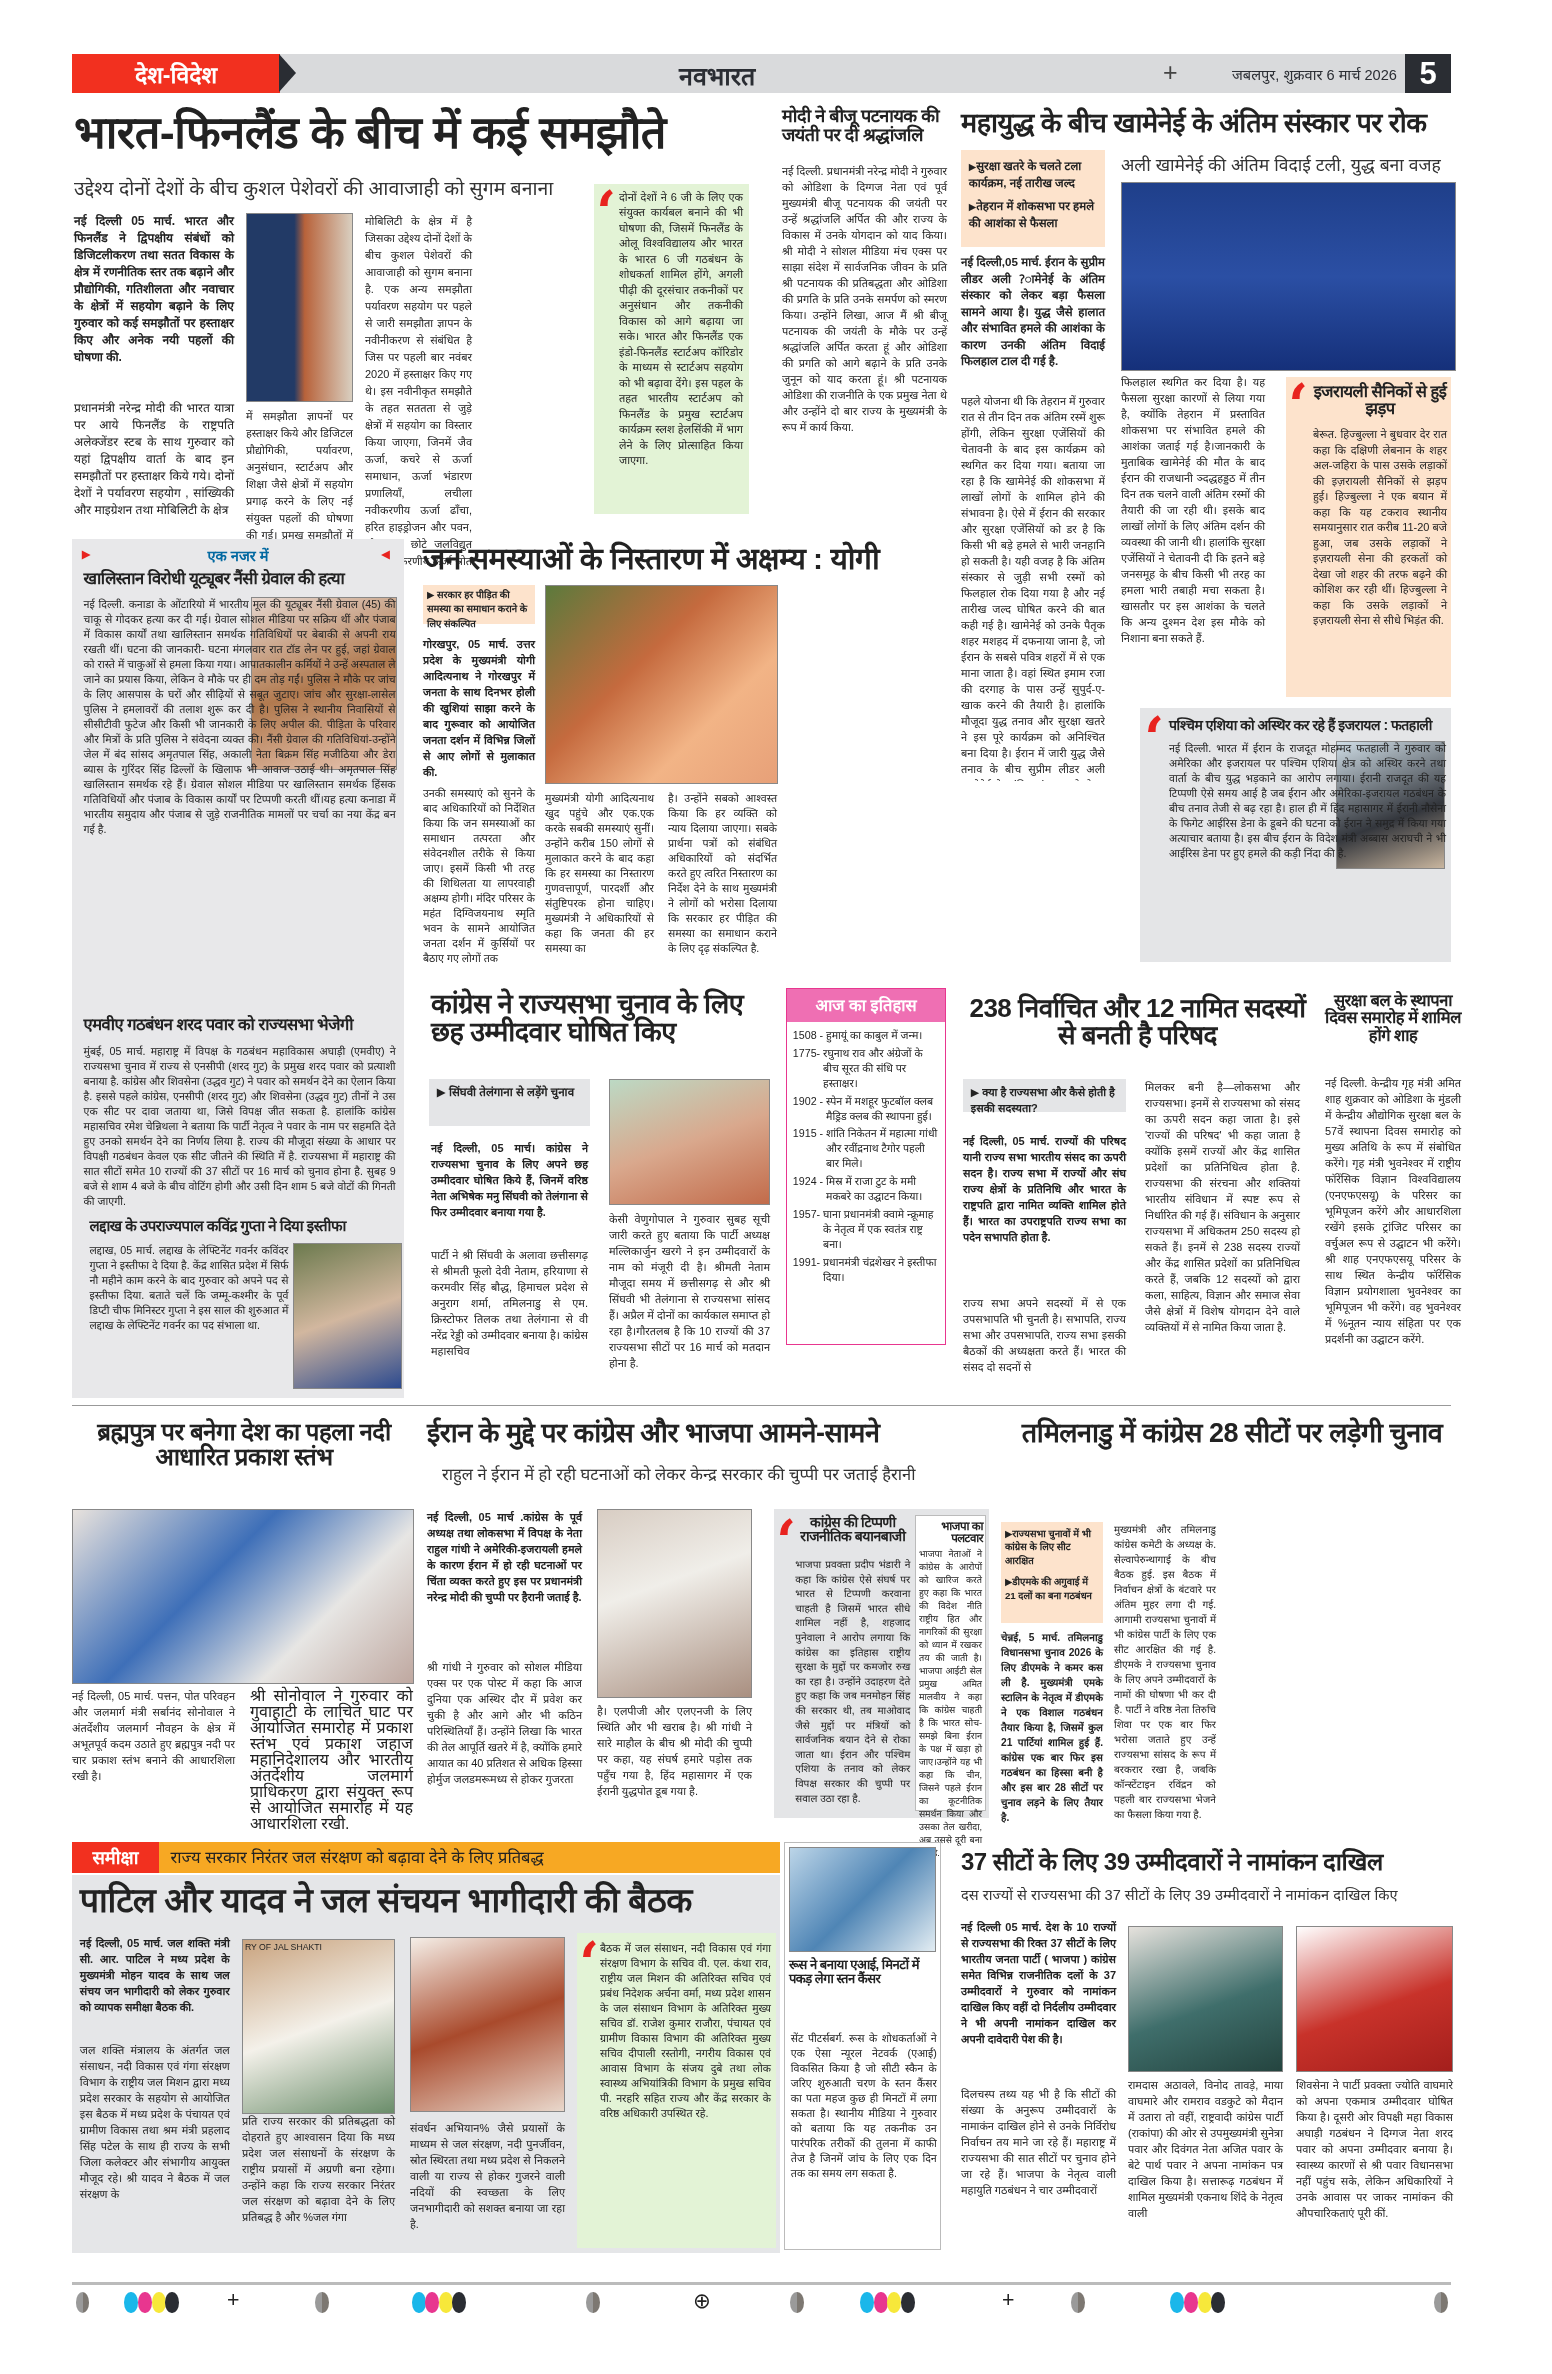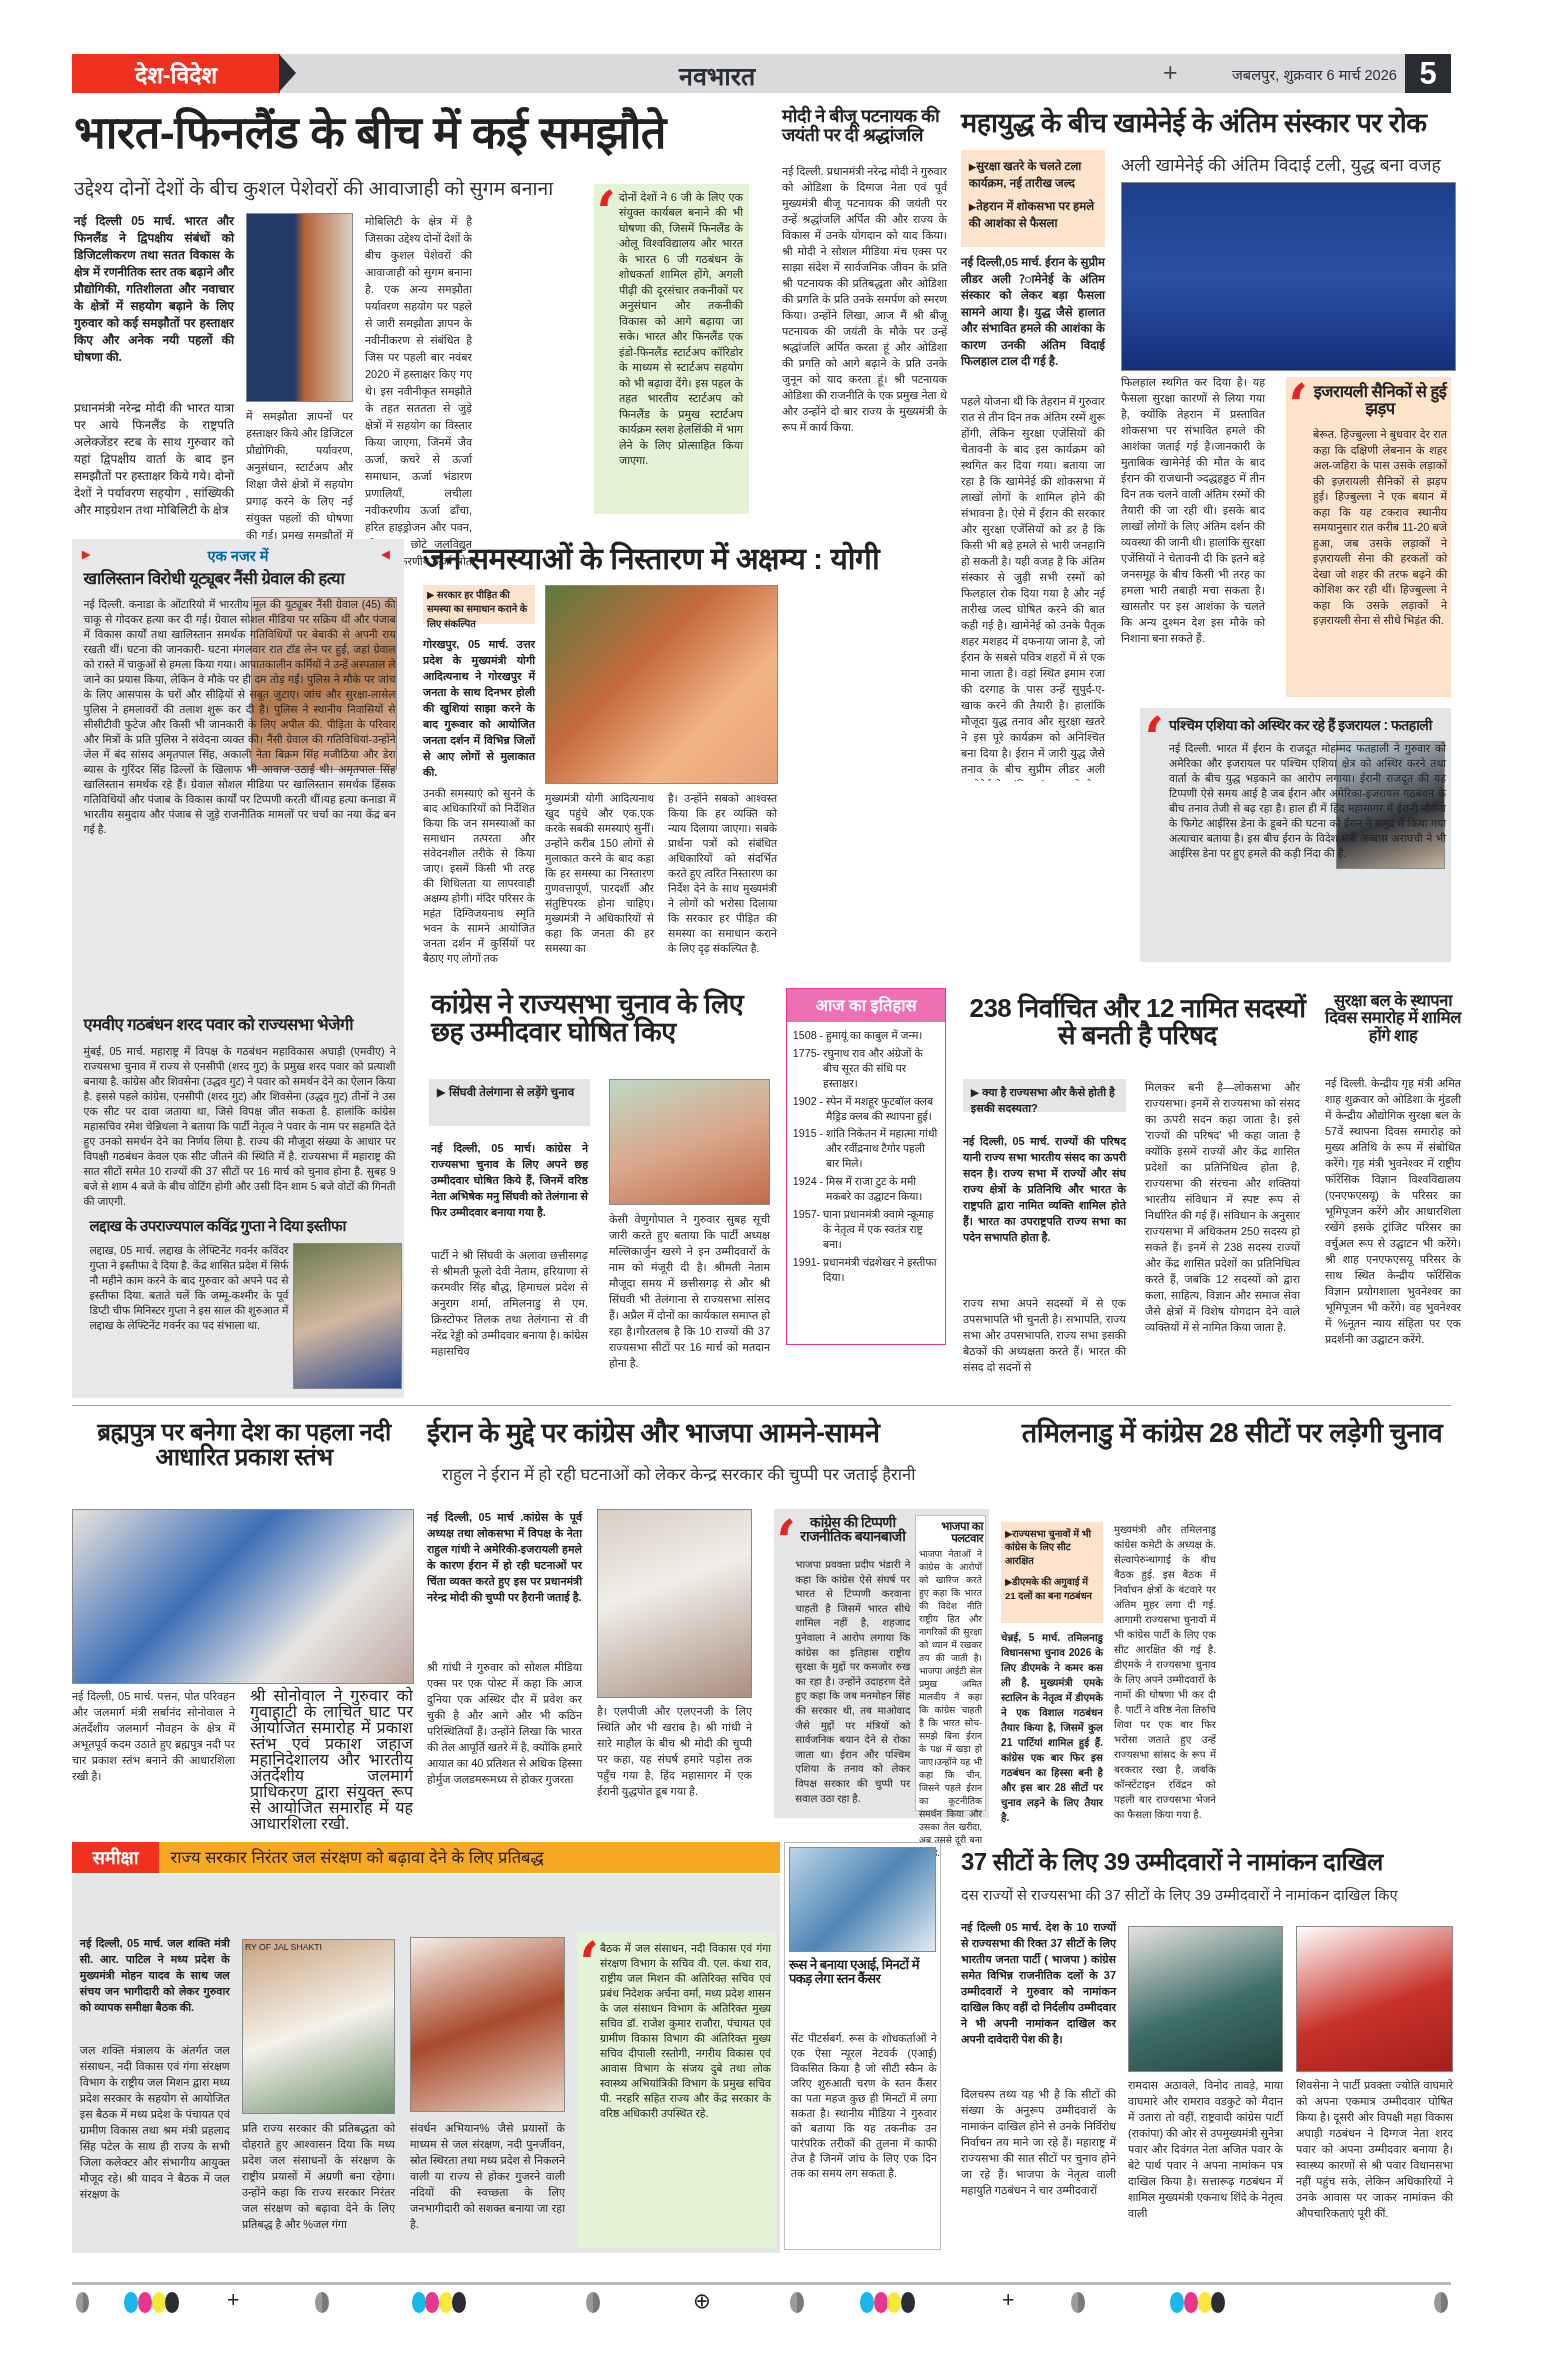--- a/index.html
+++ b/index.html
@@ -173,26 +173,27 @@
 <div class="abs box-peach" style="left:1001px;top:1522px;width:102px;height:101px;padding:4.9px 3.9px">
   <div class="bullet" style="font-size:9.7px;line-height:13.6px">राज्यसभा चुनावों में भी कांग्रेस के लिए सीट आरक्षित</div>
   <div class="bullet" style="font-size:9.7px;line-height:13.6px;margin-top:7.8px">डीएमके की अगुवाई में 21 दलों का बना गठबंधन</div>
 </div>
 <div class="abs txt" style="left:1001px;top:1630px;width:102px;font-weight:bold;font-size:10.2px;line-height:15px">चेन्नई, 5 मार्च. तमिलनाडु विधानसभा चुनाव 2026 के लिए डीएमके ने कमर कस ली है. मुख्यमंत्री एमके स्टालिन के नेतृत्व में डीएमके ने एक विशाल गठबंधन तैयार किया है, जिसमें कुल 21 पार्टियां शामिल हुई हैं. कांग्रेस एक बार फिर इस गठबंधन का हिस्सा बनी है और इस बार 28 सीटों पर चुनाव लड़ने के लिए तैयार है.</div>
 <div class="abs txt" style="left:1114px;top:1522px;width:102px;font-size:10.2px;line-height:15px">मुख्यमंत्री और तमिलनाडु कांग्रेस कमेटी के अध्यक्ष के. सेल्वापेरुन्थागाई के बीच बैठक हुई. इस बैठक में निर्वाचन क्षेत्रों के बंटवारे पर अंतिम मुहर लगा दी गई. आगामी राज्यसभा चुनावों में भी कांग्रेस पार्टी के लिए एक सीट आरक्षित की गई है. डीएमके ने राज्यसभा चुनाव के लिए अपने उम्मीदवारों के नामों की घोषणा भी कर दी है. पार्टी ने वरिष्ठ नेता तिरुचि शिवा पर एक बार फिर भरोसा जताते हुए उन्हें राज्यसभा सांसद के रूप में बरकरार रखा है, जबकि कॉन्स्टेंटाइन रविंद्रन को पहली बार राज्यसभा भेजने का फैसला किया गया है.</div>
 
 <div class="abs" style="left:72px;top:1842px;width:87px;height:31px;background:#f2301f;color:#fff;font-weight:bold;font-size:18.4px;text-align:center;line-height:31px">समीक्षा</div>
 <div class="abs" style="left:159px;top:1842px;width:621px;height:31px;background:#f7a823;color:#222;font-size:16.5px;line-height:31px;padding-left:11.6px">राज्य सरकार निरंतर जल संरक्षण को बढ़ावा देने के लिए प्रतिबद्ध</div>
 <div class="abs box-gray" style="left:72px;top:1875px;width:708px;height:378px;background:#e5e6e8">
+  <div class="abs h-big" style="left:7.8px;top:7.8px;width:694px;font-size:34px">पाटिल और यादव ने जल संचयन भागीदारी की बैठक</div>
   <div class="abs txt" style="left:7.8px;top:60px;width:150px;font-weight:bold;font-size:11px;line-height:16px">नई दिल्ली, 05 मार्च. जल शक्ति मंत्री सी. आर. पाटिल ने मध्य प्रदेश के मुख्यमंत्री मोहन यादव के साथ जल संचय जन भागीदारी को लेकर गुरुवार को व्यापक समीक्षा बैठक की.</div>
   <div class="abs txt" style="left:7.8px;top:167px;width:150px;font-size:11px;line-height:16px">जल शक्ति मंत्रालय के अंतर्गत जल संसाधन, नदी विकास एवं गंगा संरक्षण विभाग के राष्ट्रीय जल मिशन द्वारा मध्य प्रदेश सरकार के सहयोग से आयोजित इस बैठक में मध्य प्रदेश के पंचायत एवं ग्रामीण विकास तथा श्रम मंत्री प्रहलाद सिंह पटेल के साथ ही राज्य के सभी जिला कलेक्टर और संभागीय आयुक्त मौजूद रहे। श्री यादव ने बैठक में जल संरक्षण के</div>
   <div class="abs photo" style="left:170px;top:64px;width:153px;height:175px;background:linear-gradient(160deg,#c9a37e,#f4f1ea 50%,#6a8d6a)">
     <div style="font-size:8.7px;color:#222;padding:1.9px">RY OF JAL SHAKTI</div>
   </div>
-  <div class="abs txt" style="left:170px;top:245px;width:153px;font-size:11px;line-height:16px">प्रति राज्य सरकार की प्रतिबद्धता को दोहराते हुए आश्वासन दिया कि मध्य प्रदेश जल संसाधनों के संरक्षण के राष्ट्रीय प्रयासों में अग्रणी बना रहेगा। उन्होंने कहा कि राज्य सरकार निरंतर जल संरक्षण को बढ़ावा देने के लिए प्रतिबद्ध है और %जल गंगा</div>
+  <div class="abs txt" style="left:170px;top:238px;width:153px;font-size:11px;line-height:16px">प्रति राज्य सरकार की प्रतिबद्धता को दोहराते हुए आश्वासन दिया कि मध्य प्रदेश जल संसाधनों के संरक्षण के राष्ट्रीय प्रयासों में अग्रणी बना रहेगा। उन्होंने कहा कि राज्य सरकार निरंतर जल संरक्षण को बढ़ावा देने के लिए प्रतिबद्ध है और %जल गंगा</div>
   <div class="abs photo" style="left:338px;top:62px;width:155px;height:175px;background:linear-gradient(160deg,#f5efe8,#a94a2c 50%,#e9d8cc)"></div>
   <div class="abs txt" style="left:338px;top:245px;width:155px;font-size:11px;line-height:16px">संवर्धन अभियान% जैसे प्रयासों के माध्यम से जल संरक्षण, नदी पुनर्जीवन, स्रोत स्थिरता तथा मध्य प्रदेश से निकलने वाली या राज्य से होकर गुजरने वाली नदियों की स्वच्छता के लिए जनभागीदारी को सशक्त बनाया जा रहा है.</div>
   <div class="abs box-green" style="left:505px;top:58px;width:199px;height:315px">
     <div class="quote abs" style="left:1.9px;top:1.9px">‘</div>
     <div class="abs txt" style="left:23px;top:7.8px;width:171px;font-size:10.7px;line-height:15px">बैठक में जल संसाधन, नदी विकास एवं गंगा संरक्षण विभाग के सचिव वी. एल. कंथा राव, राष्ट्रीय जल मिशन की अतिरिक्त सचिव एवं प्रबंध निदेशक अर्चना वर्मा, मध्य प्रदेश शासन के जल संसाधन विभाग के अतिरिक्त मुख्य सचिव डॉ. राजेश कुमार राजौरा, पंचायत एवं ग्रामीण विकास विभाग की अतिरिक्त मुख्य सचिव दीपाली रस्तोगी, नगरीय विकास एवं आवास विभाग के संजय दुबे तथा लोक स्वास्थ्य अभियांत्रिकी विभाग के प्रमुख सचिव पी. नरहरि सहित राज्य और केंद्र सरकार के वरिष्ठ अधिकारी उपस्थित रहे.</div>
   </div>
 </div>
 
 <div class="abs" style="left:784px;top:1842px;width:157px;height:408px;border:1px solid #bbb">
   <div class="abs photo" style="left:3.9px;top:3.9px;width:147px;height:105px;background:linear-gradient(135deg,#bcd5e8,#4f85b5 50%,#e3edf3)"></div>

